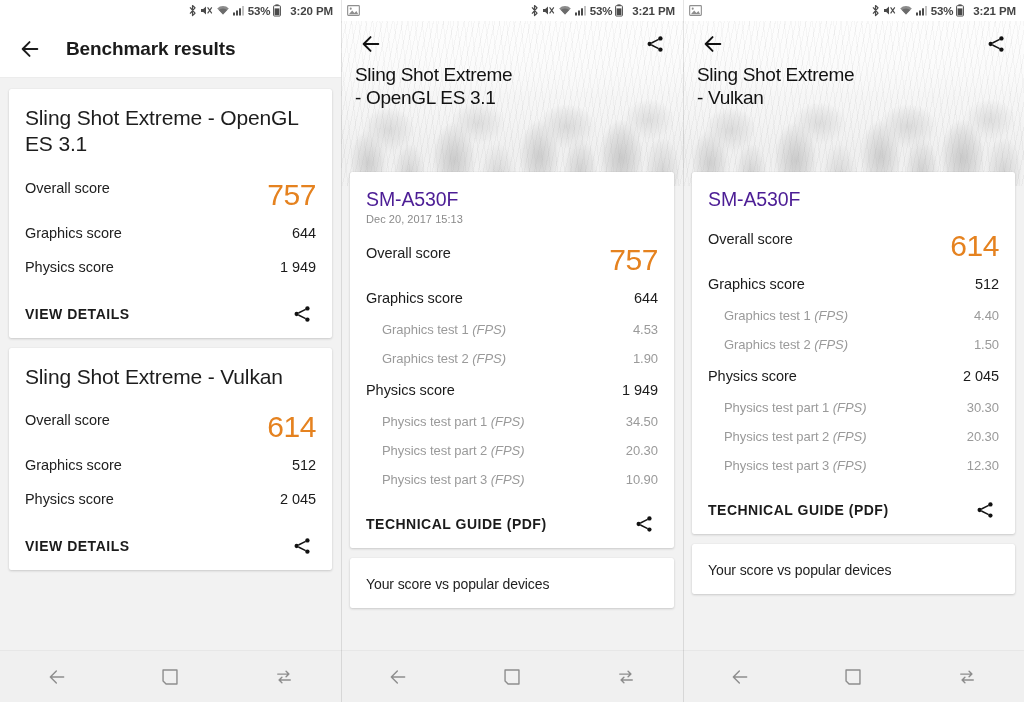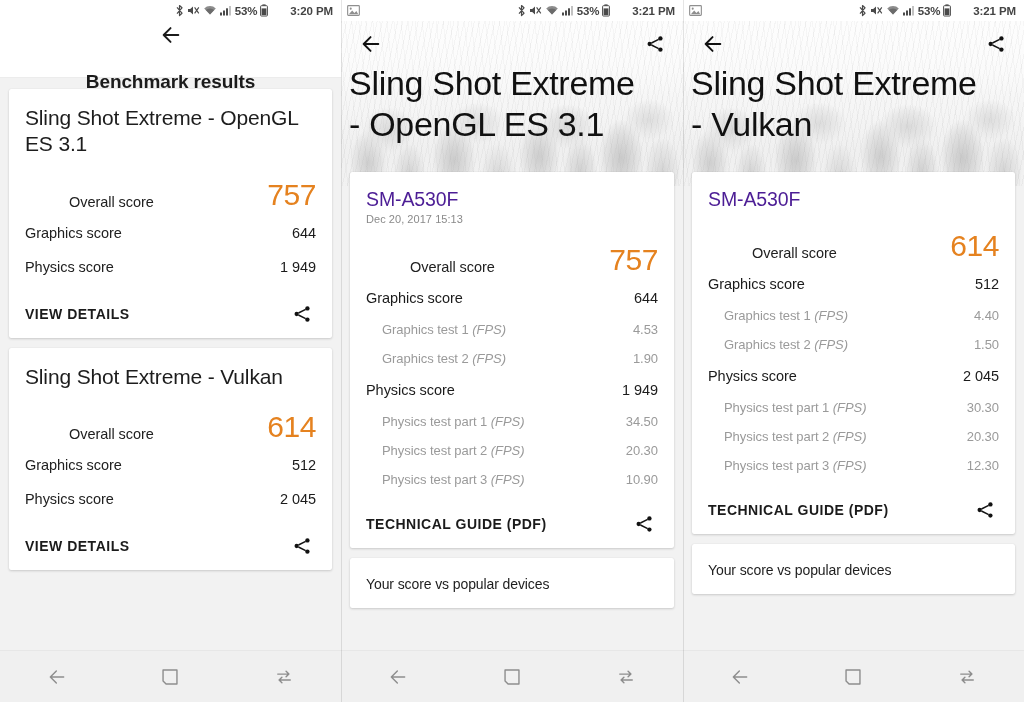--- a/index.html
+++ b/index.html
@@ -44,35 +44,34 @@
     position: relative;
     z-index: 40;
   }
   .statusbar .sb-left { display: flex; align-items: center; gap: 4px; }
   .statusbar .sb-spacer { flex: 1 1 auto; }
   .statusbar .sb-right {
     display: flex; align-items: center; gap: 3px;
     font-size: 11.5px; font-weight: 600; color: #444;
   }
   .sb-icon { display: inline-flex; align-items: center; }
-  .sb-time { font-weight: 600; letter-spacing: -0.1px; margin-left: 19px; }
+  .sb-time { font-weight: 600; letter-spacing: -0.1px; margin-left: 6px; }
   .sb-batt-txt { font-weight: 600; letter-spacing: -0.2px; }
 
   
   .appbar {
     height: 57px;
     background: #ffffff;
     display: flex;
     align-items: center;
     padding: 0 16px;
     gap: 22px;
     border-bottom: 1px solid #ececec;
     position: relative;
     z-index: 30;
-    flex-direction: column;
   }
   .appbar-title {
     font-size: 19px;
     font-weight: 700;
     color: #1b1b1b;
     letter-spacing: -0.1px;
   }
   .icon-btn {
     width: 28px; height: 28px;
     display: flex; align-items: center; justify-content: center;
@@ -121,23 +120,23 @@
     z-index: 5;
     height: 46px;
     display: flex;
     align-items: center;
     justify-content: space-between;
     padding: 0 14px 0 16px;
   }
   .hero-title {
     position: relative;
     z-index: 5;
-    padding: 0 8px;
+    padding: 0 14px;
     margin-top: -4px;
-    font-size: 34px;
+    font-size: 19px;
     line-height: 1.22;
     font-weight: 400;
     color: #111111;
     letter-spacing: -0.3px;
     white-space: pre-line;
   }
 
   
   .scroll {
     position: relative;
@@ -176,21 +175,21 @@
 
   .rows { margin-top: 16px; }
 
   .row {
     display: flex;
     align-items: baseline;
     justify-content: space-between;
     padding: 9px 0;
     gap: 10px;
   }
-  .row--overall { padding: 4px 0 6px 0; align-items: flex-end; margin-left: 44px; }
+  .row--overall { padding: 4px 0 6px 0; align-items: flex-start; }
   .row-label {
     font-size: 14.5px;
     color: #212121;
     letter-spacing: -0.05px;
   }
   .row-value {
     font-size: 14.5px;
     color: #1a1a1a;
     letter-spacing: -0.05px;
     white-space: nowrap;

